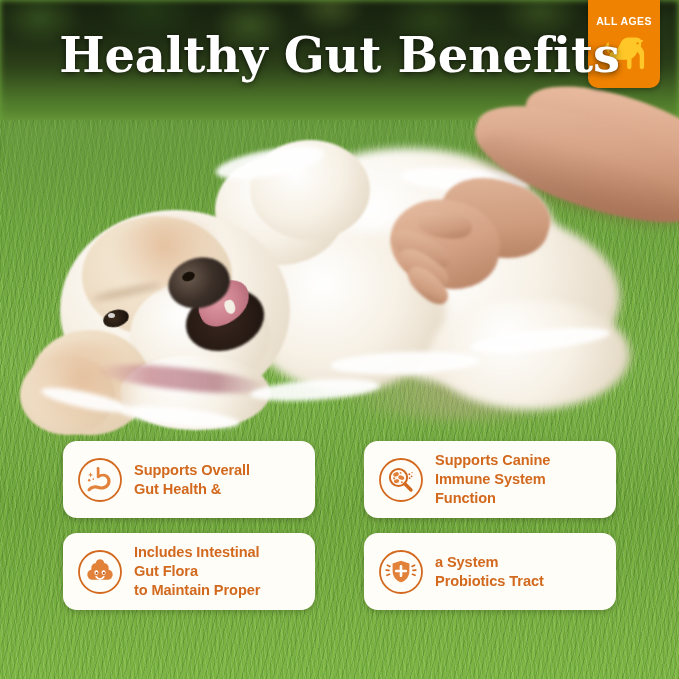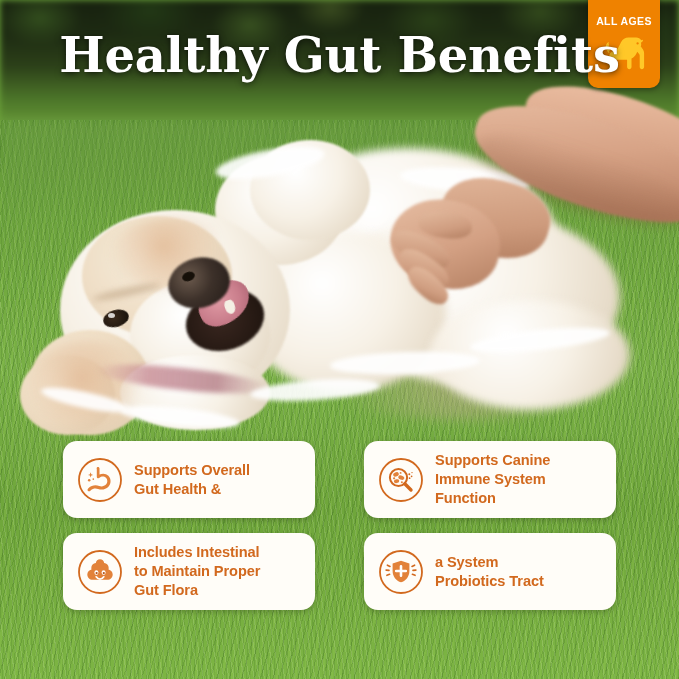--- a/index.html
+++ b/index.html
@@ -356,22 +356,22 @@
           <path d="M23 10.2c2.2 0 4 1.7 4.2 3.8 2.5.2 4.5 2.3 4.5 4.9 0 .5-.1 1-.2 1.5 2.4.5 4.2 2.6 4.2 5.1 0 2.9-2.4 5.3-5.3 5.3H15.6c-2.9 0-5.3-2.4-5.3-5.3 0-2.5 1.8-4.6 4.2-5.1-.1-.5-.2-1-.2-1.5 0-2.6 2-4.7 4.5-4.9.2-2.1 2-3.8 4.2-3.8z" fill="#E2823A"></path>
           <ellipse cx="19.4" cy="23.6" rx="2.0" ry="2.4" fill="#FFFFFF"></ellipse>
           <ellipse cx="26.6" cy="23.6" rx="2.0" ry="2.4" fill="#FFFFFF"></ellipse>
           <circle cx="19.6" cy="24.1" r="1.1" fill="#B2531A"></circle>
           <circle cx="26.8" cy="24.1" r="1.1" fill="#B2531A"></circle>
           <path d="M19.2 27.8c1.1 1.6 2.4 2.4 3.8 2.4s2.7-.8 3.8-2.4" fill="none" stroke="#FFFFFF" stroke-width="1.7" stroke-linecap="round"></path>
         </svg>
       </div>
       <div class="card-text">
         <div>Includes Intestinal</div>
+        <div>Gut Flora</div>
         <div>to Maintain Proper</div>
-        <div>Gut Flora</div>
       </div>
     </div>
 
     <div class="card">
       <div class="card-icon">
         <svg width="46" height="46" viewBox="0 0 46 46" aria-hidden="true">
           <circle cx="23" cy="23" r="21" fill="none" stroke="#D2691E" stroke-width="1.8"></circle>
           <path d="M23 11.8l8.4 2.8v7.3c0 5.4-3.5 9.9-8.4 11.4-4.9-1.5-8.4-6-8.4-11.4v-7.3z" fill="#E2823A"></path>
           <path d="M23 17.2v9.6M18.2 22h9.6" stroke="#FFFFFF" stroke-width="2.6" stroke-linecap="round"></path>
           <g stroke="#D2691E" stroke-width="1.6" stroke-linecap="round">

